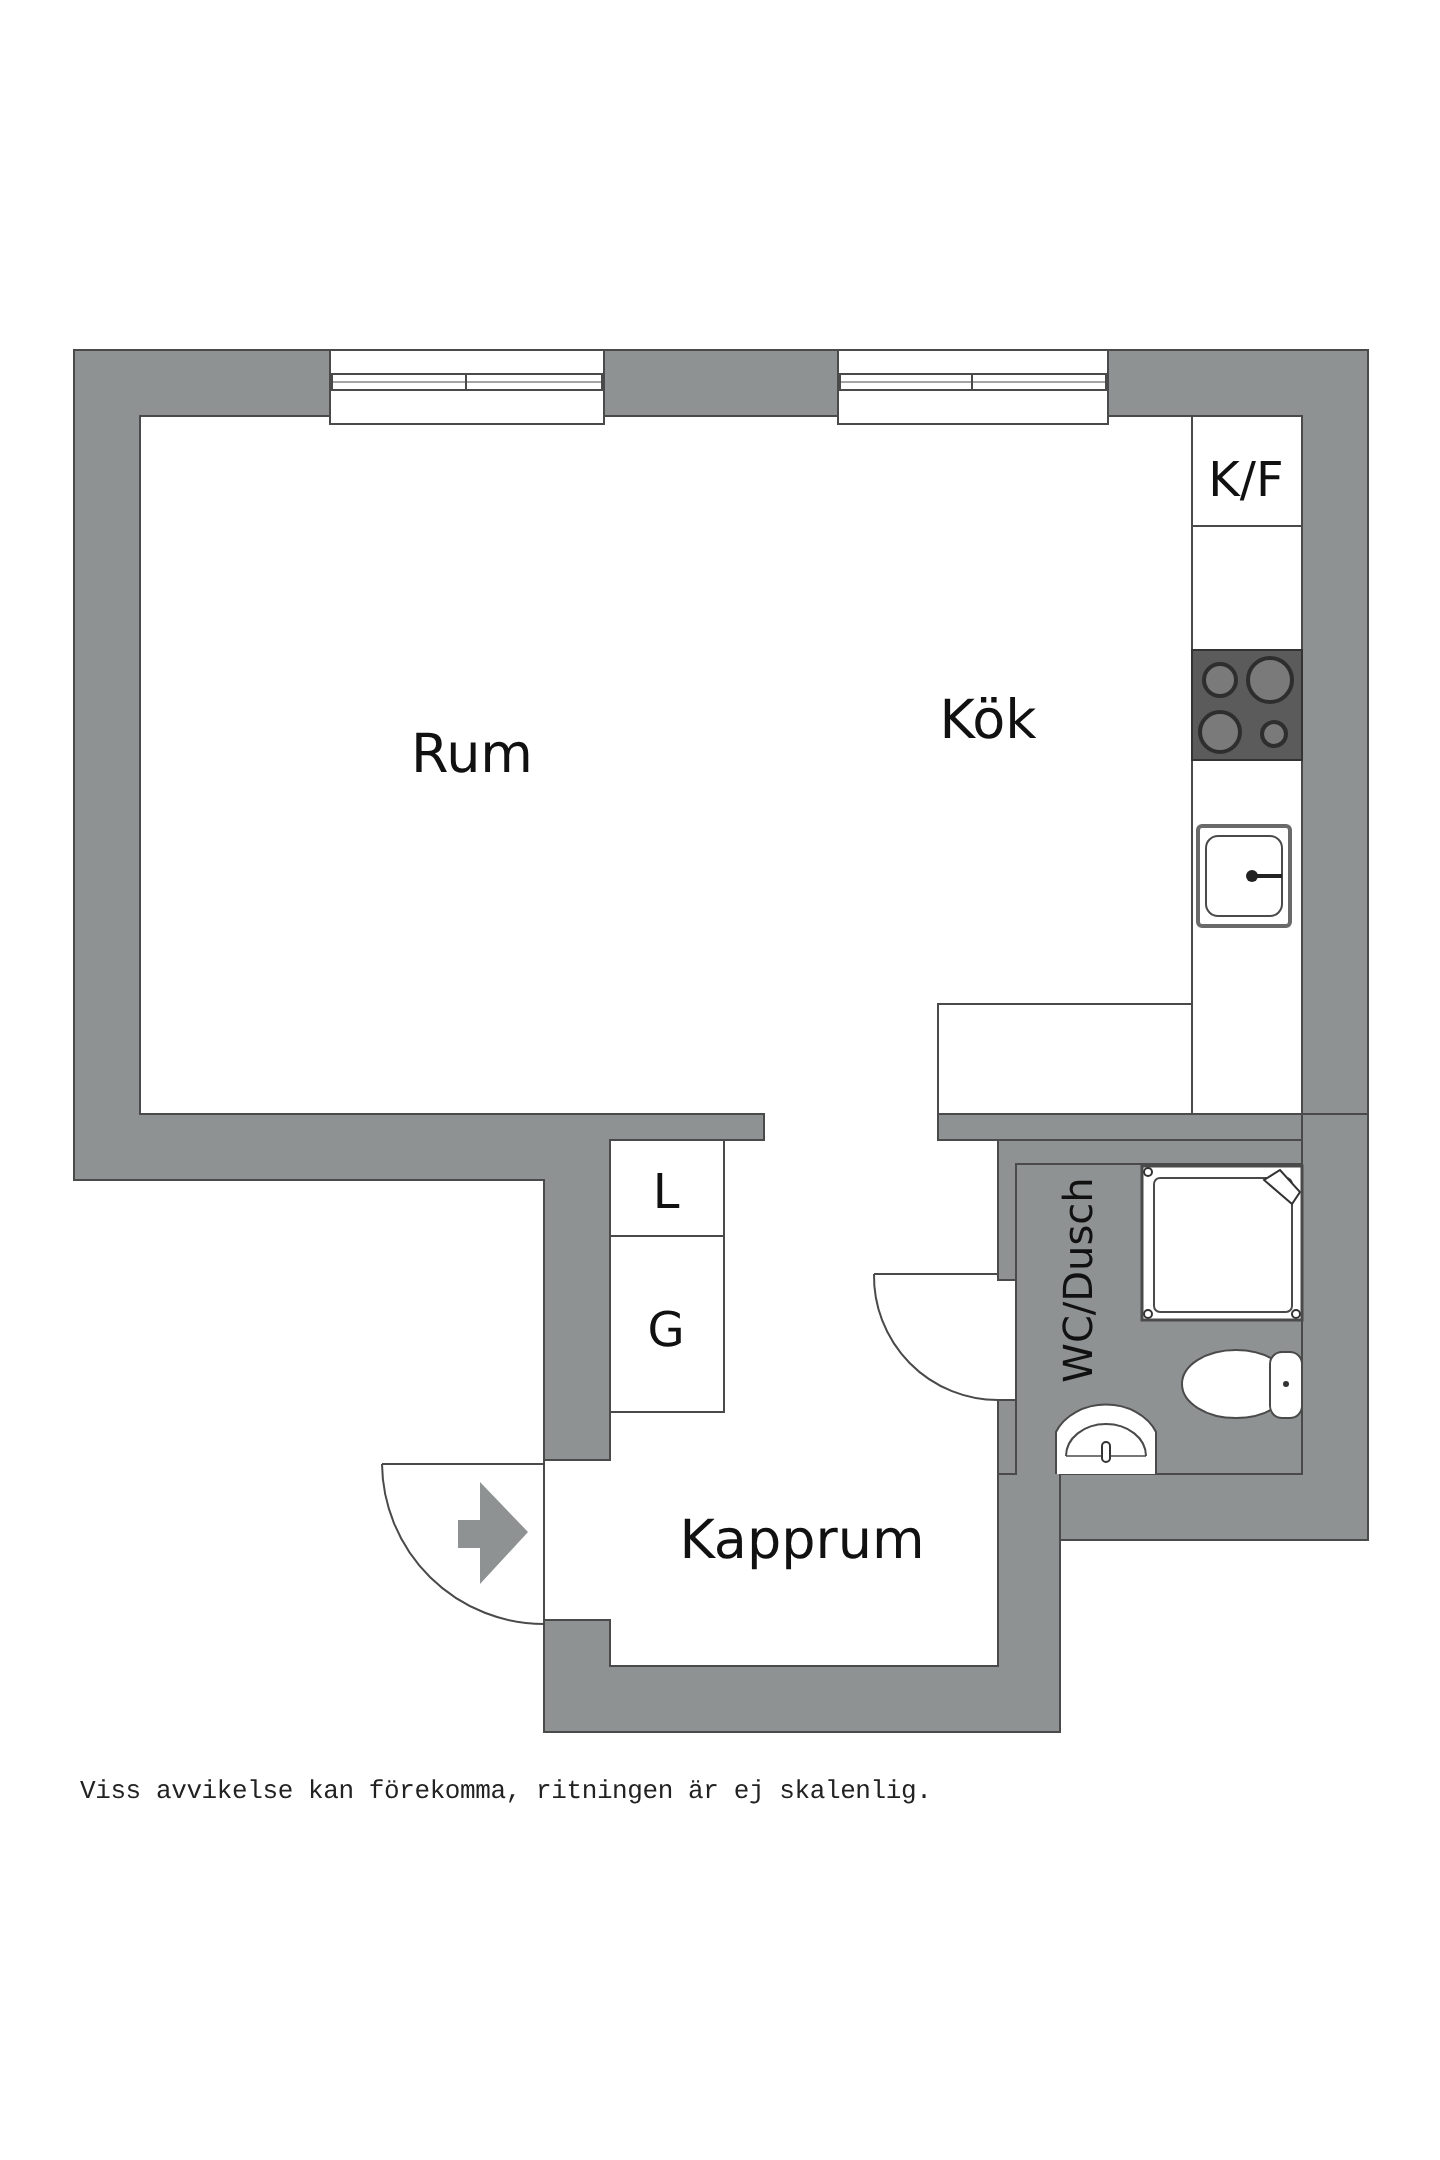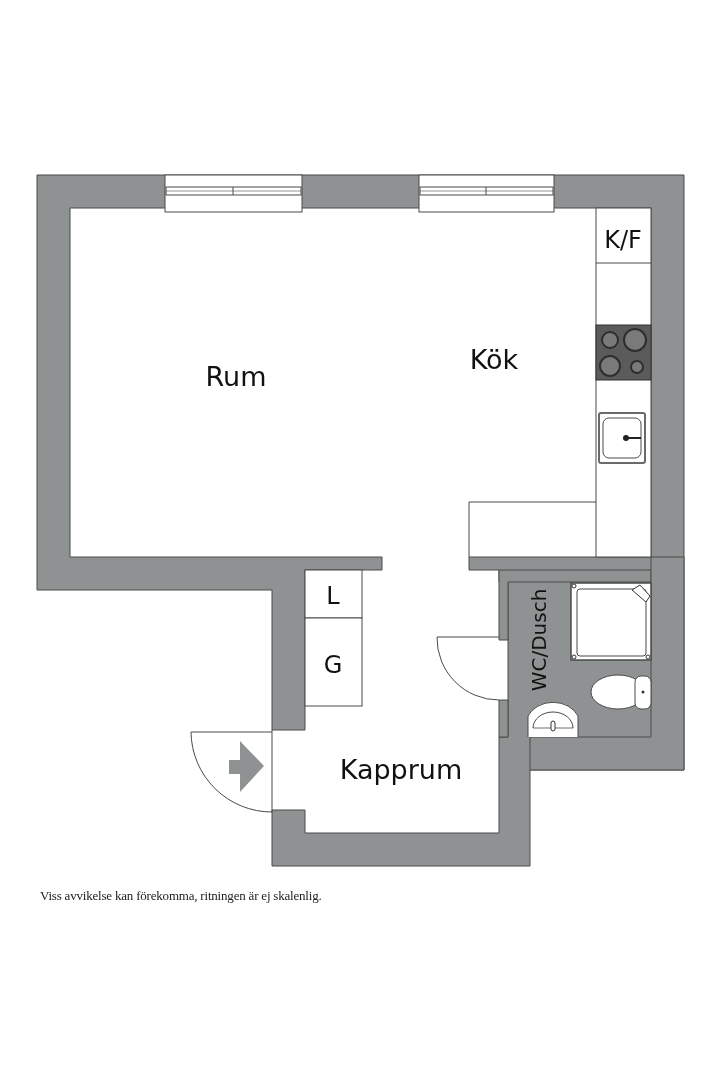--- a/index.html
+++ b/index.html
@@ -1,19 +1,19 @@
 <!DOCTYPE html>
 <html><head>
 <meta charset="utf-8">
 <style>
   html, body { margin: 0; padding: 0; background: #ffffff; }
   body { width: 720px; height: 1080px; position: relative; overflow: hidden; font-family: "DejaVu Sans", sans-serif; }
   #plan { position: absolute; left: 0; top: 0; }
   .room-label { font-family: "DejaVu Sans", sans-serif; fill: #111; }
-  .disclaimer { position: absolute; left: 40px; top: 888px; font-size: 13px; color: #222; font-family: Liberation Serif, serif; letter-spacing: -0.2px; }
+  .disclaimer { position: absolute; left: 40px; top: 888px; font-size: 13px; color: #222; font-family: Liberation Mono, monospace; letter-spacing: -0.2px; }
 </style>
 </head>
 <body>
 
 <svg id="plan" width="720" height="1080" viewBox="0 0 720 1080">
 
   <path d="M37,175 L684,175 L684,770 L530,770 L530,866 L272,866 L272,810 L305,810 L305,833 L499,833 L499,737 L508,737 L508,582 L499,582 L499,570 L469,570 L469,557 L651,557 L651,208 L70,208 L70,557 L382,557 L382,570 L305,570 L305,730 L272,730 L272,590 L37,590 Z" fill="#8f9292" stroke="#4a4a4a" stroke-width="1"></path>
 
   <path d="M499,570 L651,570 L651,582 L508,582 L508,640 L499,640 Z" fill="#8f9292" stroke="#4a4a4a" stroke-width="1"></path>
   <path d="M499,700 L508,700 L508,737 L499,737 Z" fill="#8f9292" stroke="#4a4a4a" stroke-width="1"></path>

